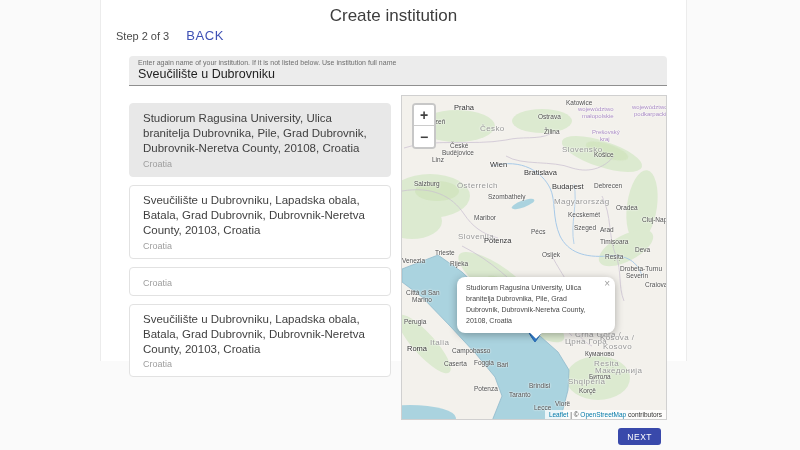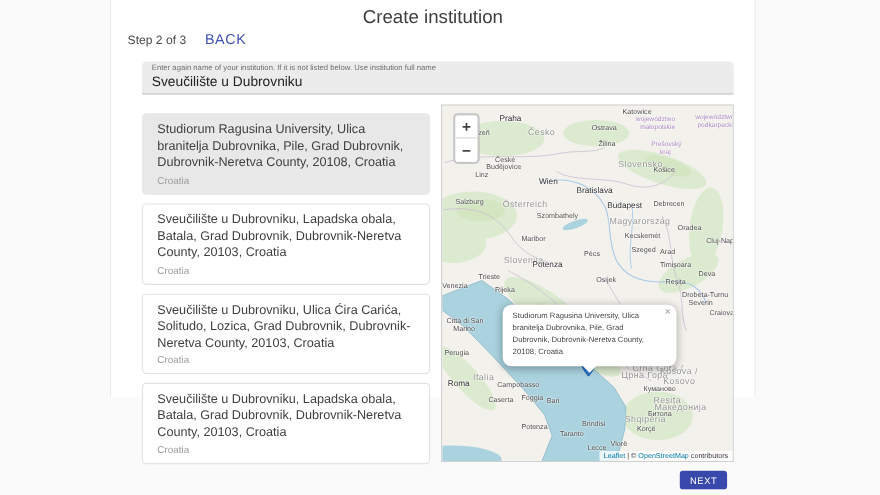--- a/index.html
+++ b/index.html
@@ -86,21 +86,20 @@
         <div class="primary">Studiorum Ragusina University, Ulica branitelja Dubrovnika, Pile, Grad Dubrovnik, Dubrovnik-Neretva County, 20108, Croatia</div>
         <div class="secondary">Croatia</div>
       </div>
 
       <div class="result-item">
         <div class="primary">Sveučilište u Dubrovniku, Lapadska obala, Batala, Grad Dubrovnik, Dubrovnik-Neretva County, 20103, Croatia</div>
         <div class="secondary">Croatia</div>
       </div>
 
       <div class="result-item">
-        <div class="primary">Sveučilište u Dubrovniku, Ulica Ćira Carića, Solitudo, Lozica, Grad Dubrovnik, Dubrovnik-Neretva County, 20103, Croatia</div>
         <div class="secondary">Croatia</div>
       </div>
 
       <div class="result-item">
         <div class="primary">Sveučilište u Dubrovniku, Lapadska obala, Batala, Grad Dubrovnik, Dubrovnik-Neretva County, 20103, Croatia</div>
         <div class="secondary">Croatia</div>
       </div>
     </div>
 
     <div class="map">
@@ -143,21 +142,21 @@
           <path d="M200,100 C210,120 206,140 214,160 C220,175 216,190 222,205"></path>
           <path d="M150,160 C160,180 175,195 172,215 C170,232 178,244 190,250"></path>
         </g>
       </svg>
 
       <div class="map-labels">
           <span class="ml ml-capital" style="left: 52px; top: 7px;">Praha</span>
           <span class="ml ml-city" style="left: 164px; top: 3px;">Katowice</span>
           <span class="ml ml-city" style="left: 136px; top: 17px;">Ostrava</span>
           <span class="ml ml-city" style="left: 27px; top: 22px;">Plzeň</span>
-          <span class="ml ml-country" style="left: 78px; top: 20px;">Česko</span>
+          <span class="ml ml-country" style="left: 78px; top: 28px;">Česko</span>
           <span class="ml ml-region" style="left: 176px; top: 10px;">województwo</span>
           <span class="ml ml-region" style="left: 180px; top: 17px;">małopolskie</span>
           <span class="ml ml-region" style="left: 230px; top: 8px;">województwo</span>
           <span class="ml ml-region" style="left: 232px; top: 15px;">podkarpackie</span>
           <span class="ml ml-region" style="left: 190px; top: 33px;">Prešovský</span>
           <span class="ml ml-region" style="left: 198px; top: 40px;">kraj</span>
           <span class="ml ml-city" style="left: 142px; top: 32px;">Žilina</span>
           <span class="ml ml-country" style="left: 160px; top: 49px;">Slovensko</span>
           <span class="ml ml-city" style="left: 192px; top: 55px;">Košice</span>
           <span class="ml ml-city" style="left: 48px; top: 46px;">České</span>

